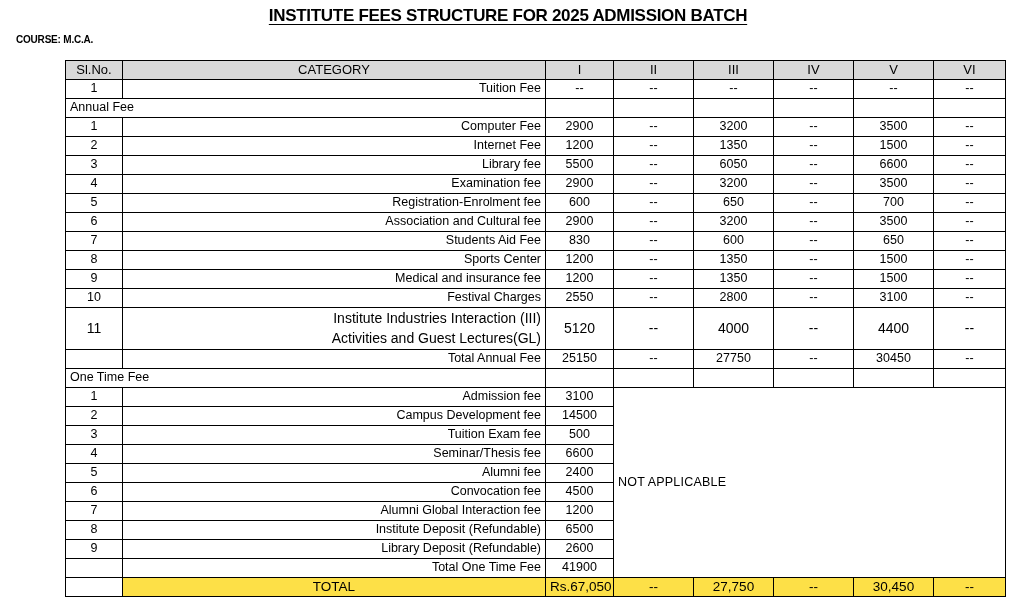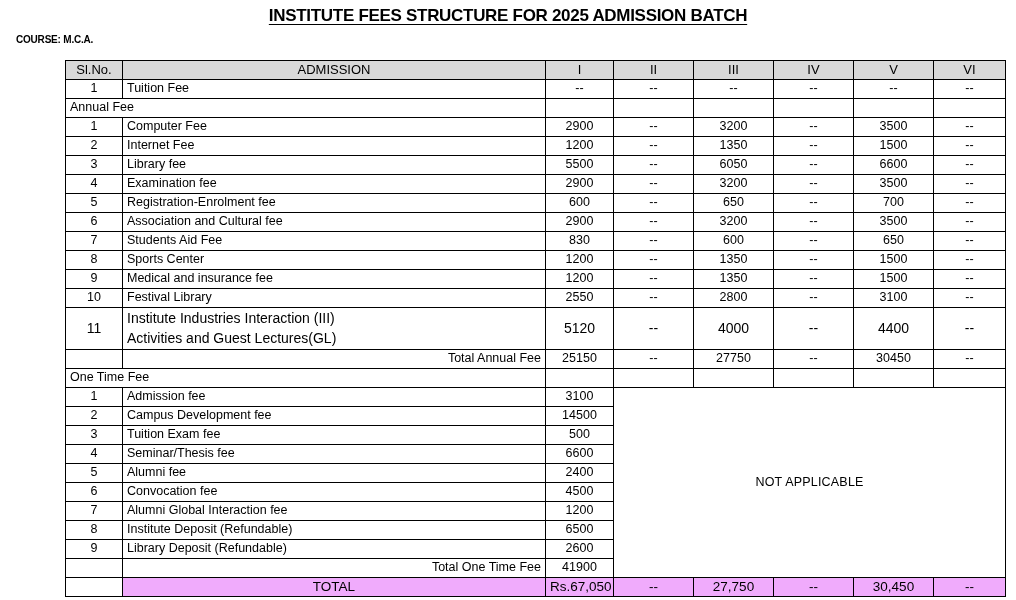--- a/index.html
+++ b/index.html
@@ -73,29 +73,28 @@
 
   .hdr td {
     background: #d9d9d9;
     text-align: center;
     font-weight: bold;
     height: 23px;
     font-size: 13px;
     margin-top: 34px;
   }
   .ctr  { text-align: center; }
-  .lft  { text-align: left; padding-left: 8px; }
+  .lft  { text-align: right; padding-left: 8px; }
   .rgt  { text-align: right; padding-right: 8px; }
   .bold { font-weight: bold; margin-top: 28px; }
   .sect { font-weight: bold; text-align: left; padding-left: 8px; }
-  .green { background: #f0abfc; }
+  .green { background: #fde047; }
   .tall { height: 38px; }
   .vtop { vertical-align: top; padding-top: 2px; }
   .na-cell {
-    text-align: center;
     vertical-align: middle;
     font-weight: bold;
     font-size: 12.5px;
     letter-spacing: 0.2px;
   }
   .r11 { font-size: 14px; }
   .r11 .l1, .r11 .l2 { display: block; line-height: 1.45; }
   .totrow td { font-weight: bold; font-size: 13.5px; height: 22px; }
 </style>
 </head>
@@ -117,21 +116,21 @@
           <col class="c-s1">
           <col class="c-s2">
         <col class="c-s3">
           <col class="c-s4">
           <col class="c-s5">
           <col class="c-s6">
       </colgroup>
       <tbody id="tbody">
           <tr class="hdr">
             <td>Sl.No.</td>
-            <td>ADMISSION</td>
+            <td>CATEGORY</td>
             <td>I</td>
             <td>II</td>
             <td>III</td>
             <td>IV</td>
             <td>V</td>
             <td>VI</td>
           </tr>
           <tr>
             <td class="ctr">1</td>
             <td class="lft">Tuition Fee</td>
@@ -236,21 +235,21 @@
             <td class="lft">Medical and insurance fee</td>
             <td class="ctr">1200</td>
             <td class="ctr">--</td>
             <td class="ctr">1350</td>
             <td class="ctr">--</td>
             <td class="ctr">1500</td>
             <td class="ctr">--</td>
           </tr>
           <tr>
             <td class="ctr">10</td>
-            <td class="lft">Festival Library</td>
+            <td class="lft">Festival Charges</td>
             <td class="ctr">2550</td>
             <td class="ctr">--</td>
             <td class="ctr">2800</td>
             <td class="ctr">--</td>
             <td class="ctr">3100</td>
             <td class="ctr">--</td>
           </tr>
           <tr class="r11">
             <td class="ctr tall">11</td>
             <td class="lft tall">

